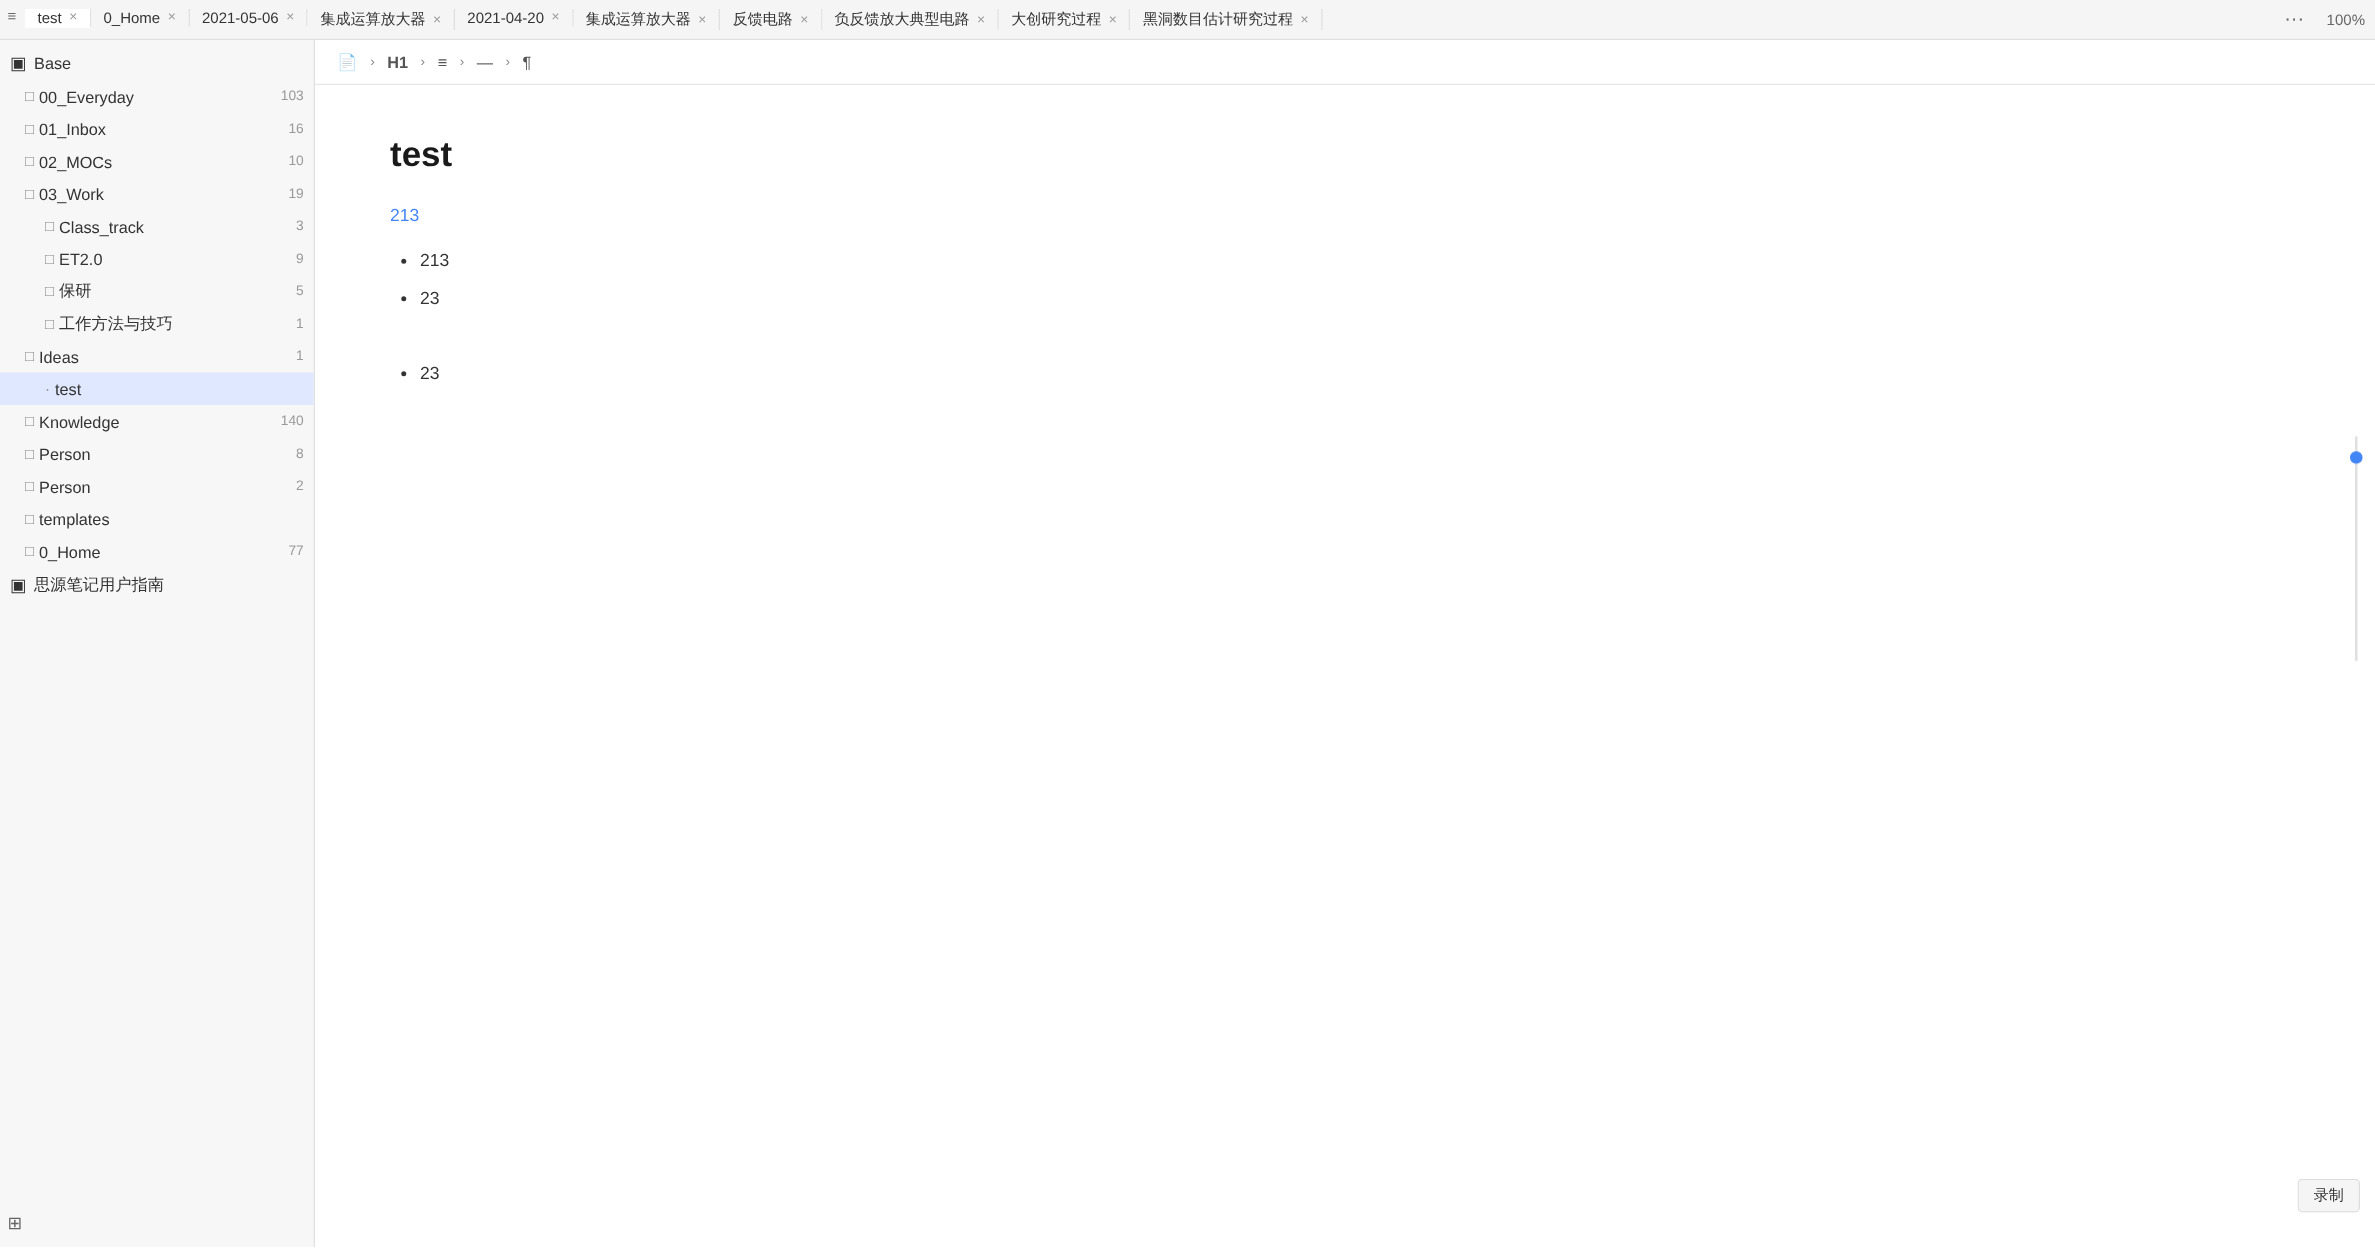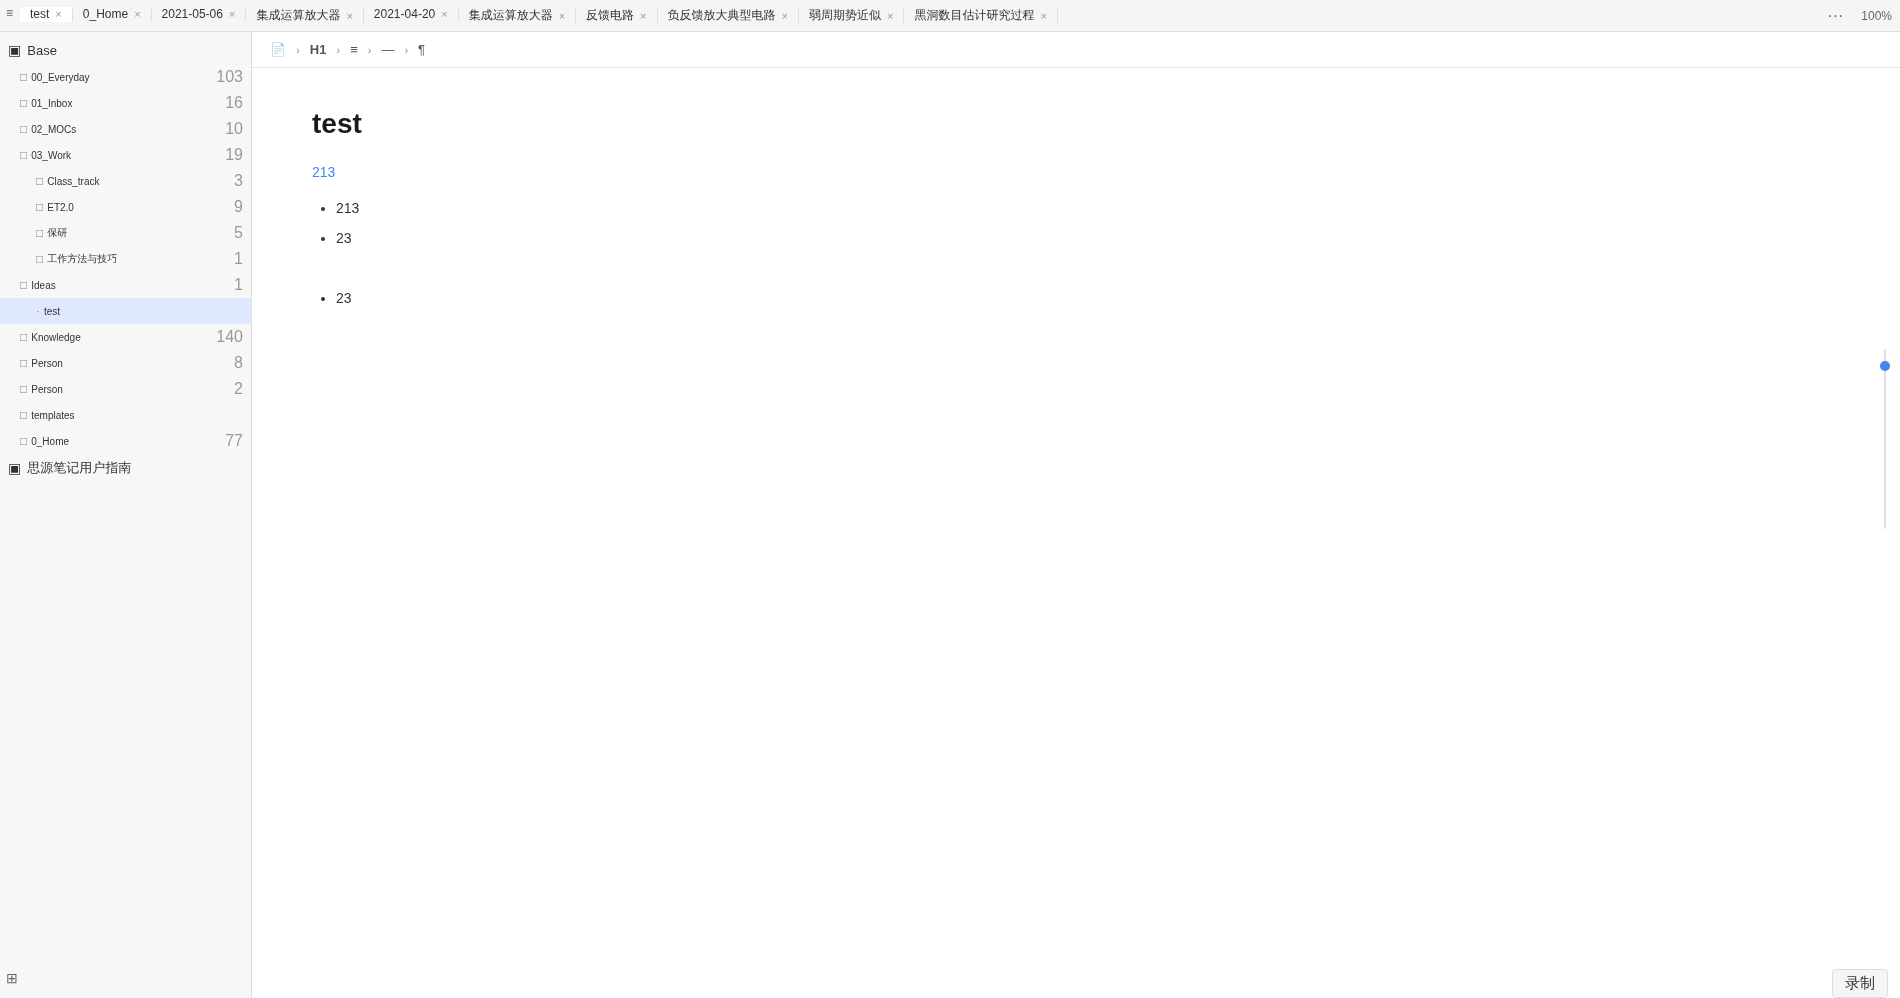--- a/index.html
+++ b/index.html
@@ -29,22 +29,22 @@
       width: 252px; flex-shrink: 0; background: #f7f7f7; border-right: 1px solid #e0e0e0;
       display: flex; flex-direction: column; overflow-y: auto; padding: 4px 0;
     }
 
     .tree-item {
       display: flex; align-items: center; padding: 3px 8px; cursor: pointer; color: #333;
       gap: 4px; min-height: 26px; position: relative;
     }
     .tree-item.active { background: #e0e8ff; }
     .tree-item .folder-icon { font-size: 12px; color: #888; flex-shrink: 0; }
-    .tree-item .item-label { flex: 1; font-size: 10px; }
-    .tree-item .item-count { font-size: 16px; color: #999; }
+    .tree-item .item-label { flex: 1; font-size: 13px; }
+    .tree-item .item-count { font-size: 11px; color: #999; }
     .tree-item.indent-1 { padding-left: 20px; }
     .tree-item.indent-2 { padding-left: 36px; }
 
     .notebook-header {
       display: flex; align-items: center; padding: 4px 8px; gap: 6px; cursor: pointer; color: #333; min-height: 28px;
     }
     .notebook-header .nb-icon { font-size: 14px; }
     .notebook-header .nb-label { font-size: 13px; font-weight: 400; }
 
     
@@ -66,22 +66,22 @@
       font-size: 28px; font-weight: 700; color: #1a1a1a; margin-bottom: 24px; display: block;
     }
     .editor-link {
       color: #4285f4; text-decoration: none; font-size: 14px; display: block; margin-bottom: 20px;
     }
     .editor-list { list-style: disc; margin-left: 24px; }
     .editor-list li { margin-bottom: 14px; font-size: 14px; color: #333; }
 
     
     .record-btn {
-      position: fixed; bottom: 0; right: 12px; padding: 4px 12px; background: #f5f5f5;
-      border: 1px solid #ddd; border-radius: 4px; cursor: pointer; font-size: 15px; color: #333;
+      position: fixed; bottom: 28px; right: 12px; padding: 4px 12px; background: #f5f5f5;
+      border: 1px solid #ddd; border-radius: 4px; cursor: pointer; font-size: 12px; color: #333;
     }
 
     
     .bottom-left-icon {
       position: fixed; bottom: 12px; left: 6px; cursor: pointer; color: #666; font-size: 14px;
     }
     .top-left-icon {
       position: fixed; top: 6px; left: 6px; cursor: pointer; color: #666; font-size: 12px; z-index: 10;
     }
   </style>
@@ -119,21 +119,21 @@
       </div>
       <div class="tab">
         <span>反馈电路</span>
         <span class="close-btn">×</span>
       </div>
       <div class="tab">
         <span>负反馈放大典型电路</span>
         <span class="close-btn">×</span>
       </div>
       <div class="tab">
-        <span>弱周期势近似</span>
+        <span>大创研究过程</span>
         <span class="close-btn">×</span>
       </div>
       <div class="tab">
         <span>黑洞数目估计研究过程</span>
         <span class="close-btn">×</span>
       </div>
     </div>
   <div class="tab-more">···</div>
   <div style="padding:0 8px; font-size:12px; color:#666;">100%</div>
 </div>

